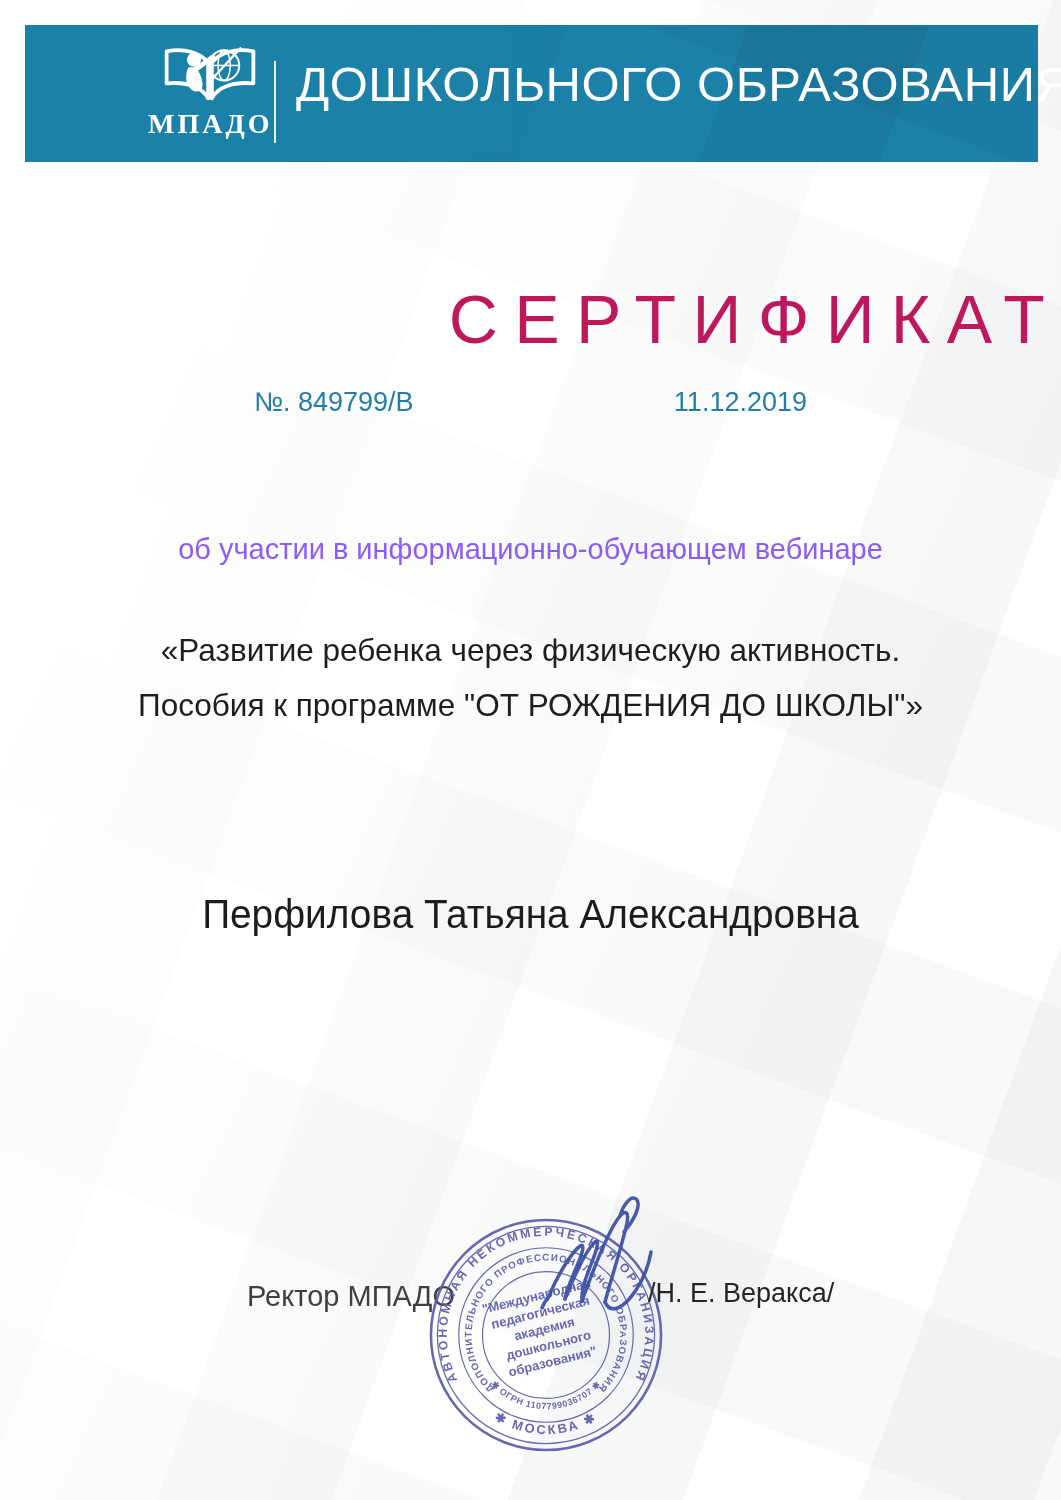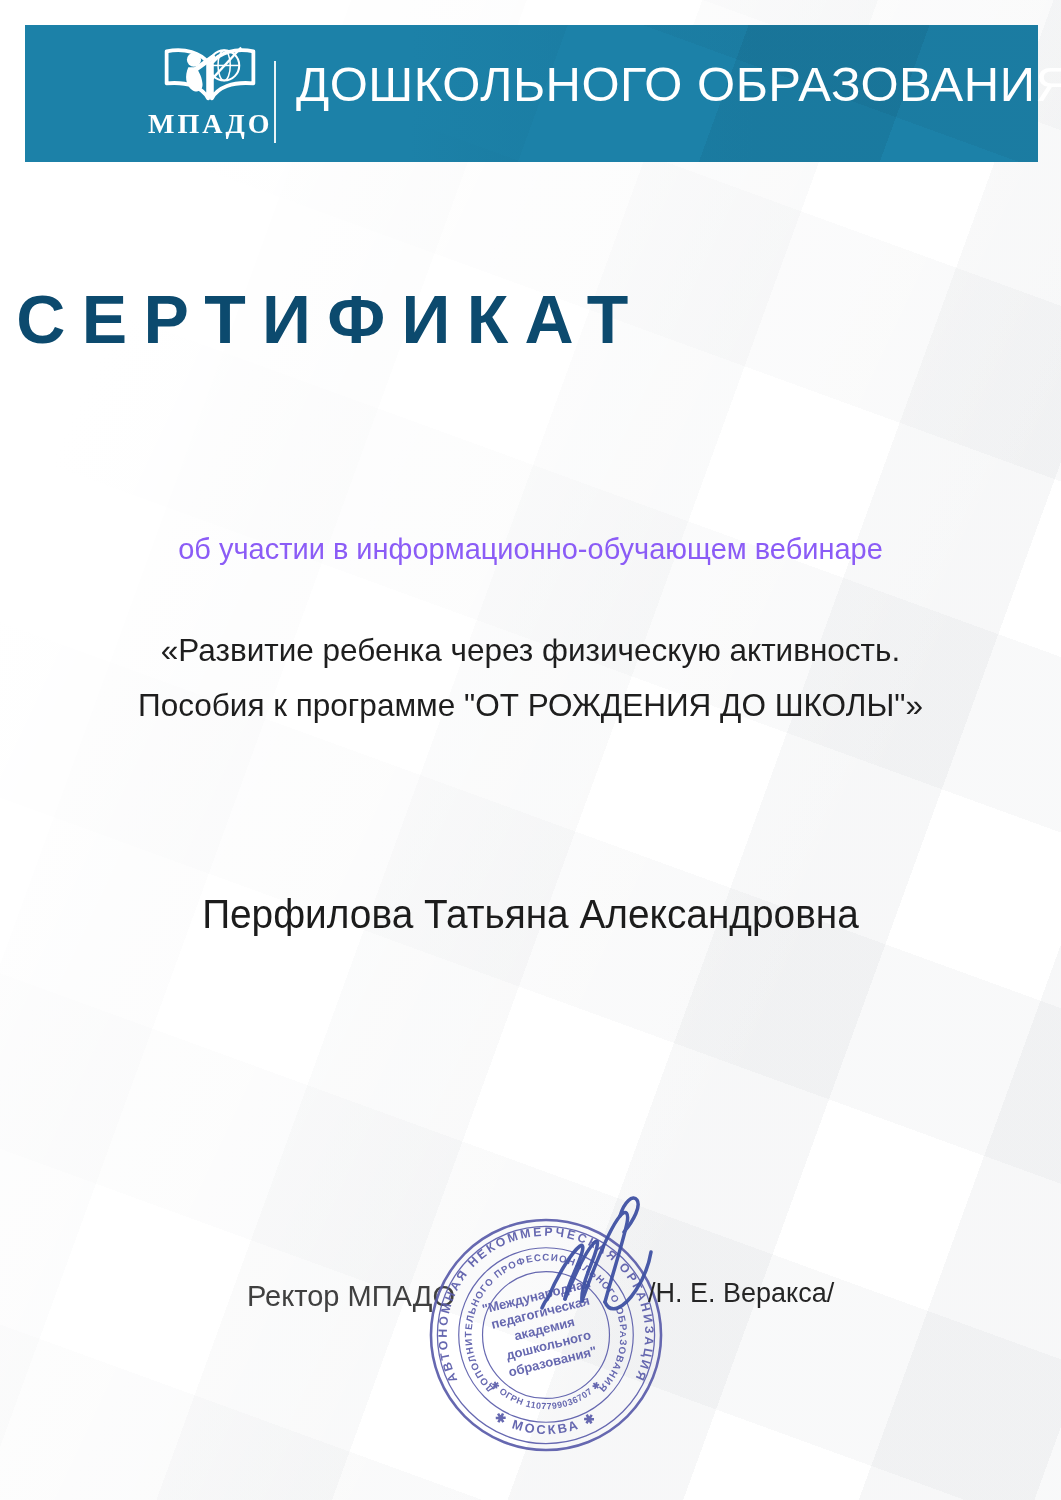--- a/index.html
+++ b/index.html
@@ -48,23 +48,23 @@
     position:absolute;left:249px;top:36px;width:2px;height:82px;
     background:rgba(255,255,255,0.9);z-index:2;
   }
   .org{position:absolute;left:271px;top:28px;z-index:2;color:#ffffff;white-space:nowrap;}
   .org-line1{font-size:27.5px;letter-spacing:1.5px;line-height:1;}
   .org-line2{font-size:49px;letter-spacing:0.5px;line-height:1;margin-top:7px;}
 
   
   .title{
     position:absolute;left:0;top:285px;width:100%;
-    text-align:left;
-    font-size:68px;font-weight:700;letter-spacing:0.24em;
-    color:#0c4a6e;line-height:1;margin:0;
+    text-align:right;
+    font-size:68px;font-weight:400;letter-spacing:0.24em;
+    color:#be185d;line-height:1;margin:0;
     text-indent:0.24em; 
   }
   .meta-row{
     position:absolute;left:254px;top:389px;width:553px;
     display:flex;justify-content:space-between;
     font-size:27px;color:#247da7;line-height:1;
   }
   .subtitle{
     position:absolute;left:0;top:533px;width:100%;margin:0;
     text-align:center;font-size:29px;color:#8b5cf6;line-height:1.15;
@@ -124,20 +124,24 @@
       <div class="logo-acronym">МПАДО</div>
     </div>
     <div class="banner-divider"></div>
     <div class="org">
       <div class="org-line2">ДОШКОЛЬНОГО ОБРАЗОВАНИЯ</div>
     </div>
   </header>
 
   <h1 class="title">СЕРТИФИКАТ</h1>
 
+  <div class="meta-row">
+    <span class="cert-number">№. 849799/В</span>
+    <span class="cert-date">11.12.2019</span>
+  </div>
 
   <p class="subtitle">об участии в информационно-обучающем вебинаре</p>
 
   <p class="webinar-line1">«Развитие ребенка через физическую активность.</p>
   <p class="webinar-line2">Пособия к программе "ОТ РОЖДЕНИЯ ДО ШКОЛЫ"»</p>
 
   <div class="recipient-wrap">
     <p class="recipient">Перфилова Татьяна Александровна</p>
   </div>
 

